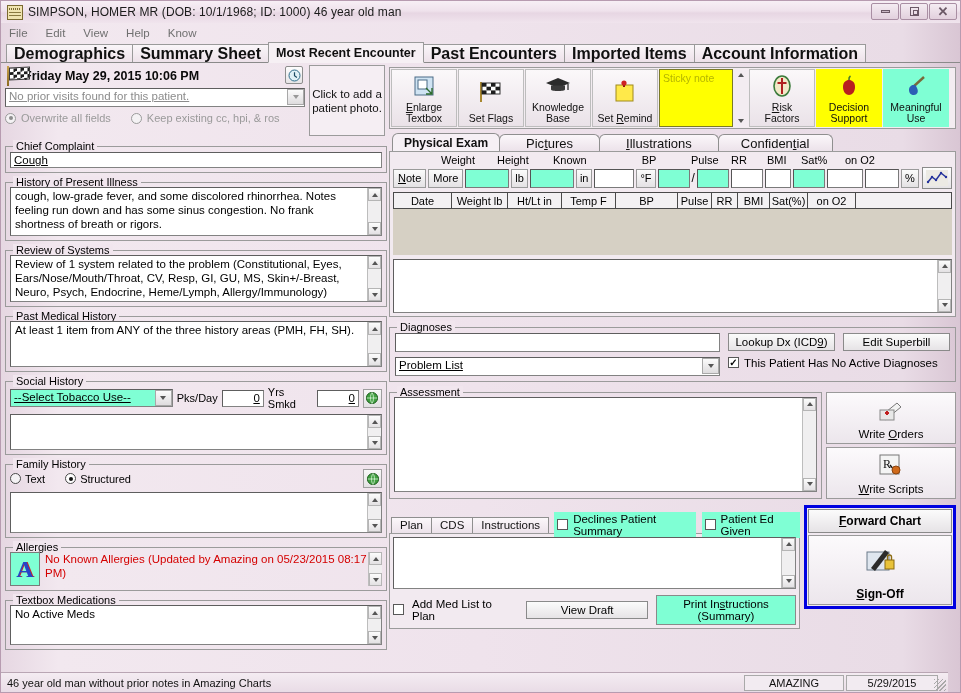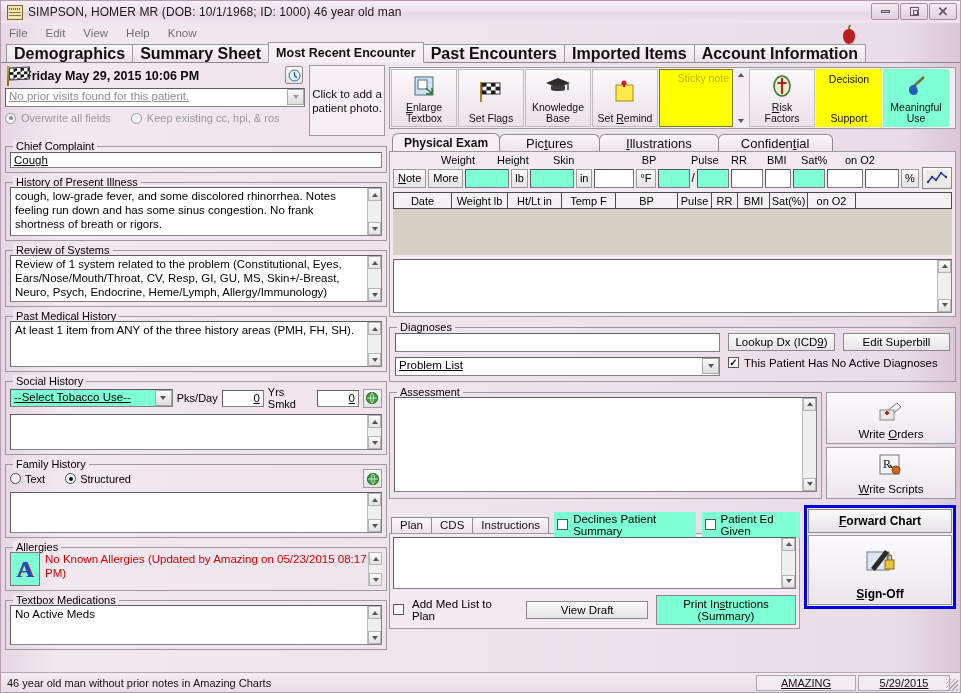--- a/index.html
+++ b/index.html
@@ -178,24 +178,24 @@
   
   .toolbar { display:flex; align-items:stretch; height:62px; border:1px solid #9b9b9b;
              background:#f3ecf1; padding:1px; }
   .tbtn {
     width: 66px; border:1px solid #bdbdbd; margin-right:1px;
     background: linear-gradient(to bottom,#fbf8fa,#eae2e8);
     display:flex;flex-direction:column;align-items:center;justify-content:flex-end;
     padding-bottom:2px; font-size:10.5px; color:#101010; line-height:11px; text-align:center;
   }
   .tbtn .ico { flex:1; display:flex;align-items:center;justify-content:center; }
-  .tbtn.yellow { background:#ffff00; border-color:#ffff00;gap:28px; }
+  .tbtn.yellow { background:#ffff00; border-color:#ffff00; }
   .tbtn.mint   { background:#7fffd4; border-color:#7fffd4; }
   .sticky { width:74px; background:#ffff00; border:1px solid #7a7a26; margin-right:1px;
-            font-size:10.5px; color:#b5b500; padding:2px 3px;text-align:right; }
+            font-size:10.5px; color:#b5b500; padding:2px 3px; }
   .stickysb { width:13px; margin-right:2px; display:flex;flex-direction:column;justify-content:space-between; }
   .stickysb .ar { height:12px;display:flex;align-items:center;justify-content:center; }
 
   
   .itabs { display:flex; align-items:flex-end; height:18px; margin-top:4px; padding-left:3px; }
   .itab {
     height:17px; padding:0 11px; display:flex;align-items:center;
     font-size:13px; color:#111;
     border:1px solid #8f8f8f; border-bottom:none;
     border-radius: 6px 6px 0 0; margin-right:-1px;
@@ -238,28 +238,28 @@
     border:1px solid #9a9a9a; background:linear-gradient(to bottom,#fcfafc,#ece6ec);
     display:flex;flex-direction:column;align-items:center;justify-content:flex-end;
     font-size:11.5px; padding-bottom:3px; color:#000;
   }
   .bigbtn .ico { flex:1; display:flex; align-items:center; justify-content:center; }
 
   .signoffwrap { border:3px solid #0000e0; padding:1px; background:#f1e9f0; }
 
   
   .statusbar {
-    position:absolute; left:0; right:0; bottom:0; height:20px;
+    position:absolute; left:0; right:12px; bottom:0; height:20px;
     display:flex; align-items:center;
     background: linear-gradient(to bottom,#f4ecf2,#e9dce6);
     border-top:1px solid #b9a6b4;
     font-size:11px; color:#111; padding-left:6px;
   }
   .sb-cell { border:1px solid #a9a9a9; height:16px; display:flex;align-items:center;justify-content:center;
-             margin-right:2px; background:#f2ebf1; font-size:11px;text-decoration:underline; }
+             margin-right:2px; background:#f2ebf1; font-size:11px; }
   u { text-decoration: underline; }
 </style>
 </head>
 <body>
 
 <div id="app">
 
   <div class="titlebar">
     <span class="ticon"></span>
     <span class="ttext">SIMPSON, HOMER MR (DOB: 10/1/1968; ID: 1000) 46 year old man</span>
@@ -577,21 +577,21 @@
         <div class="itab active">Physical Exam</div>
         <div class="itab" style="padding:0 26px">Pic<u>t</u>ures</div>
         <div class="itab" style="padding:0 26px"><u>I</u>llustrations</div>
         <div class="itab" style="padding:0 22px">Confiden<u>t</u>ial</div>
       </div>
 
       <div class="panel" style="padding:2px 3px 3px">
         <div class="vt-hdr">
           <span style="width:54px">Weight</span>
           <span style="width:52px;margin-left:2px">Height</span>
-          <span style="width:56px;margin-left:4px">Skin</span>
+          <span style="width:56px;margin-left:4px">Known</span>
           <span style="width:56px;margin-left:12px;text-align:center">BP</span>
           <span style="width:38px;margin-left:14px">Pulse</span>
           <span style="width:26px;margin-left:2px">RR</span>
           <span style="width:32px;margin-left:10px">BMI</span>
           <span style="width:36px;margin-left:2px">Sat%</span>
           <span style="margin-left:8px">on O2</span>
         </div>
         <div class="vt-row">
           <span class="vbtn"><u>N</u>ote</span>
           <span class="vbtn">More</span>

